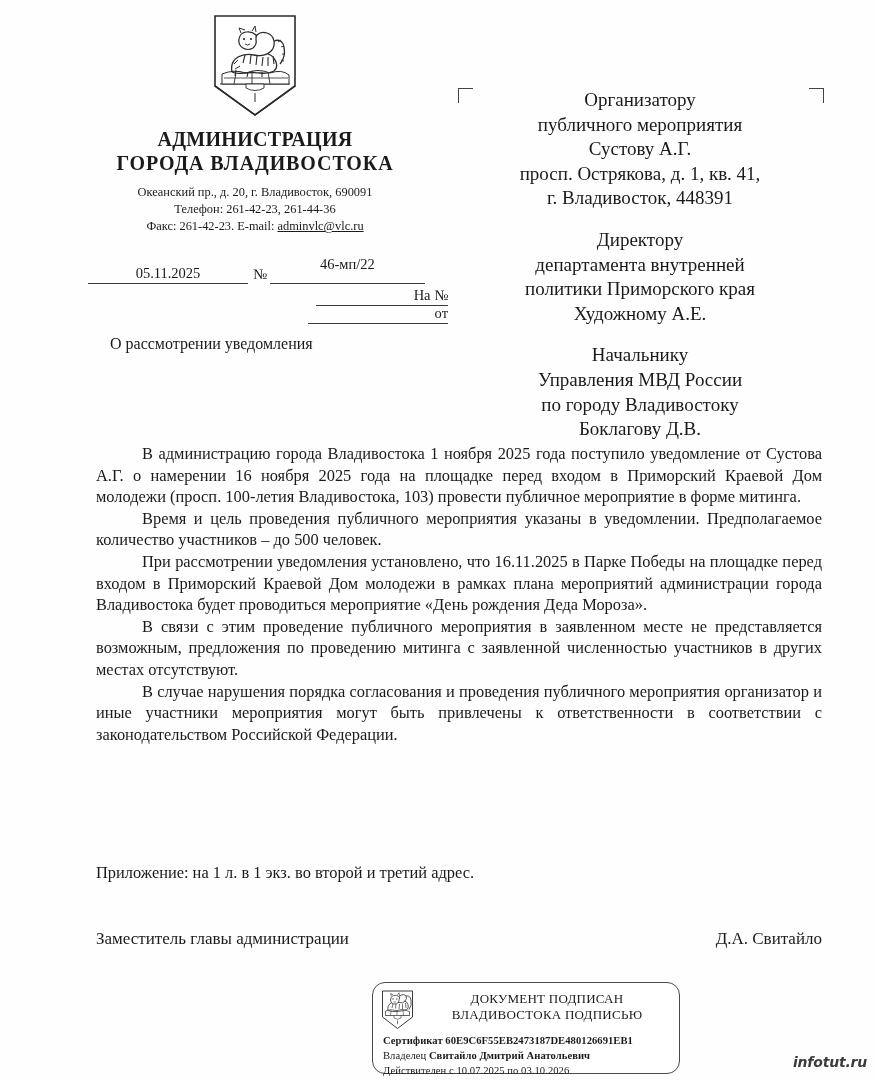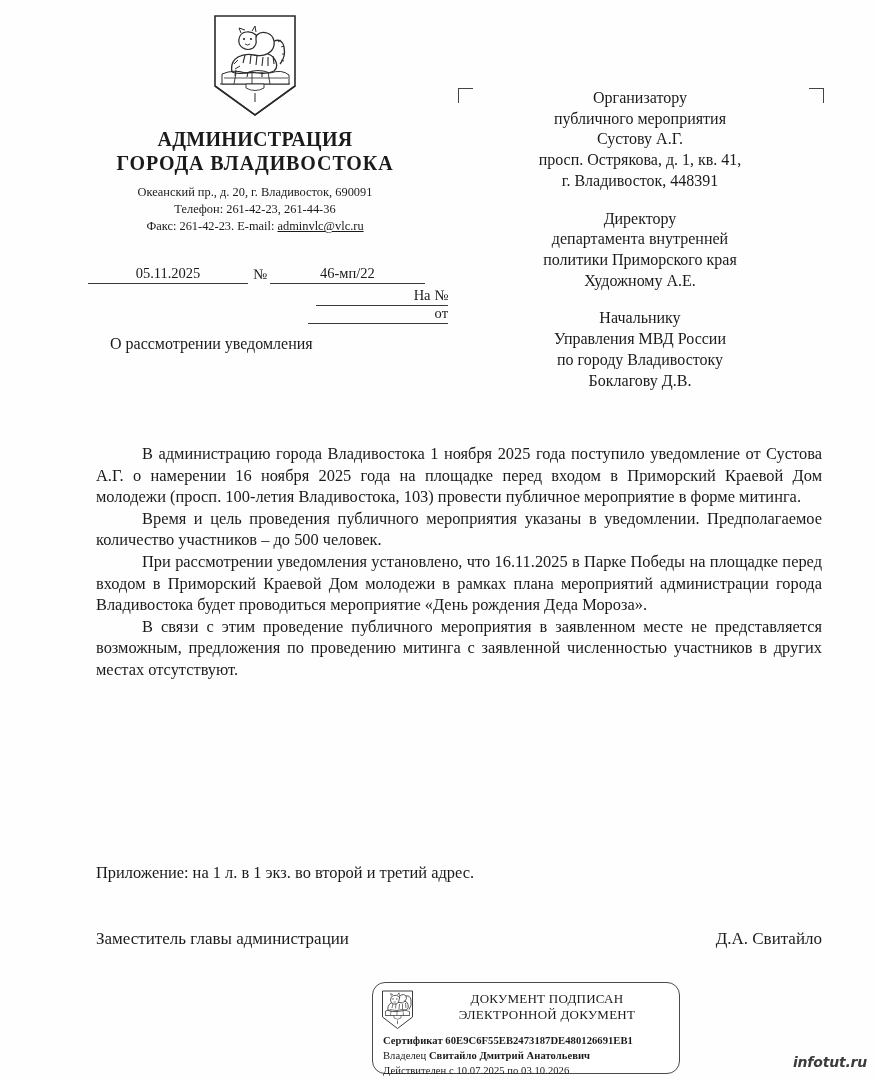--- a/index.html
+++ b/index.html
@@ -77,21 +77,21 @@
     line-height: 1.1;
   }
   .ref-no-label {
     padding: 0 3px 1px 5px;
     line-height: 1.1;
   }
   .ref-no {
     width: 155px;
     border-bottom: 1.3px solid #3a3a3a;
     text-align: center;
-    padding-bottom: 1px;
+    padding-bottom: 10px;
     line-height: 1.1;
   }
   .ref-row2 {
     display: flex;
     align-items: flex-end;
     height: 30px;
     margin-top: 4px;
     flex-direction: column;
   }
   .ref-on-label {
@@ -123,21 +123,21 @@
     line-height: 1.25;
   }
 
   
   .addressees {
     position: absolute;
     left: 470px;
     top: 88px;
     width: 340px;
     text-align: center;
-    font-size: 16px;
+    font-size: 19px;
     line-height: 1.295;
   }
   .corner {
     position: absolute;
     width: 14px;
     height: 14px;
   }
   .corner-tl {
     left: -12px;
     top: 0px;
@@ -345,20 +345,21 @@
       <div class="addr-line">по городу Владивостоку</div>
       <div class="addr-line">Боклагову Д.В.</div>
     </div>
   </div>
 
   <div class="body-text">
     <p>В администрацию города Владивостока 1 ноября 2025 года поступило уведомление от Сустова А.Г. о намерении 16 ноября 2025 года на площадке перед входом в Приморский Краевой Дом молодежи (просп. 100-летия Владивостока, 103) провести публичное мероприятие в форме митинга.</p>
     <p>Время и цель проведения публичного мероприятия указаны в уведомлении. Предполагаемое количество участников – до 500 человек.</p>
     <p>При рассмотрении уведомления установлено, что 16.11.2025 в Парке Победы на площадке перед входом в Приморский Краевой Дом молодежи в рамках плана мероприятий администрации города Владивостока будет проводиться мероприятие «День рождения Деда Мороза».</p>
     <p>В связи с этим проведение публичного мероприятия в заявленном месте не представляется возможным, предложения по проведению митинга с заявленной численностью участников в других местах отсутствуют.</p>
+    <p>В случае нарушения порядка согласования и проведения публичного мероприятия организатор и иные участники мероприятия могут быть привлечены к ответственности в соответствии с законодательством Российской Федерации.</p>
   </div>
 
   <div class="attachment">Приложение: на 1 л. в 1 экз. во второй и третий адрес.</div>
 
   <div class="signature">
     <span>Заместитель главы администрации</span>
     <span>Д.А. Свитайло</span>
   </div>
 
   <div class="stamp">
@@ -375,21 +376,21 @@
         <path d="M18.5 7 Q16 4.5 12.5 5.5 Q9.5 6.5 9.5 10 Q9.5 13 12.5 14 Q16 15 17.5 12 Q18.5 9.5 18.5 7 Z" fill="#fff" stroke="#3a3a3a" stroke-width="0.8"></path>
         <path d="M10.5 6 L9.5 3.5 L12 4.8 M16.5 5 L18 2.8 L18.5 6" fill="#fff" stroke="#3a3a3a" stroke-width="0.65"></path>
         <circle cx="12" cy="9" r="0.65" fill="#3a3a3a"></circle>
         <circle cx="15.8" cy="9" r="0.65" fill="#3a3a3a"></circle>
         <path d="M12.5 12 L15 12" stroke="#3a3a3a" stroke-width="0.6"></path>
         <path d="M12 13.5 L11 18 M15 13.5 L14.5 18.5 M18.5 14 L18 19 M21.5 14 L21.5 19.5 M24.5 13 L25 18" stroke="#3a3a3a" stroke-width="0.7"></path>
         <path d="M25 6 Q29 5 30 10 Q31 16 28 19.5" fill="none" stroke="#3a3a3a" stroke-width="0.85"></path>
       </svg>
       <div class="stamp-title">
         <div>ДОКУМЕНТ ПОДПИСАН</div>
-        <div>ЭЛЕКТРОННОЙ ДОКУМЕНТ</div>
+        <div>ВЛАДИВОСТОКА ПОДПИСЬЮ</div>
       </div>
     </div>
     <div class="stamp-details">
       <div><span class="bold">Сертификат </span><span class="bold">60E9C6F55EB2473187DE480126691EB1</span></div>
       <div><span>Владелец </span><span class="bold">Свитайло Дмитрий Анатольевич</span></div>
       <div><span>Действителен с </span><span>10.07.2025</span><span> по </span><span>03.10.2026</span></div>
     </div>
   </div>
 
   <div class="watermark">infotut.ru</div>

